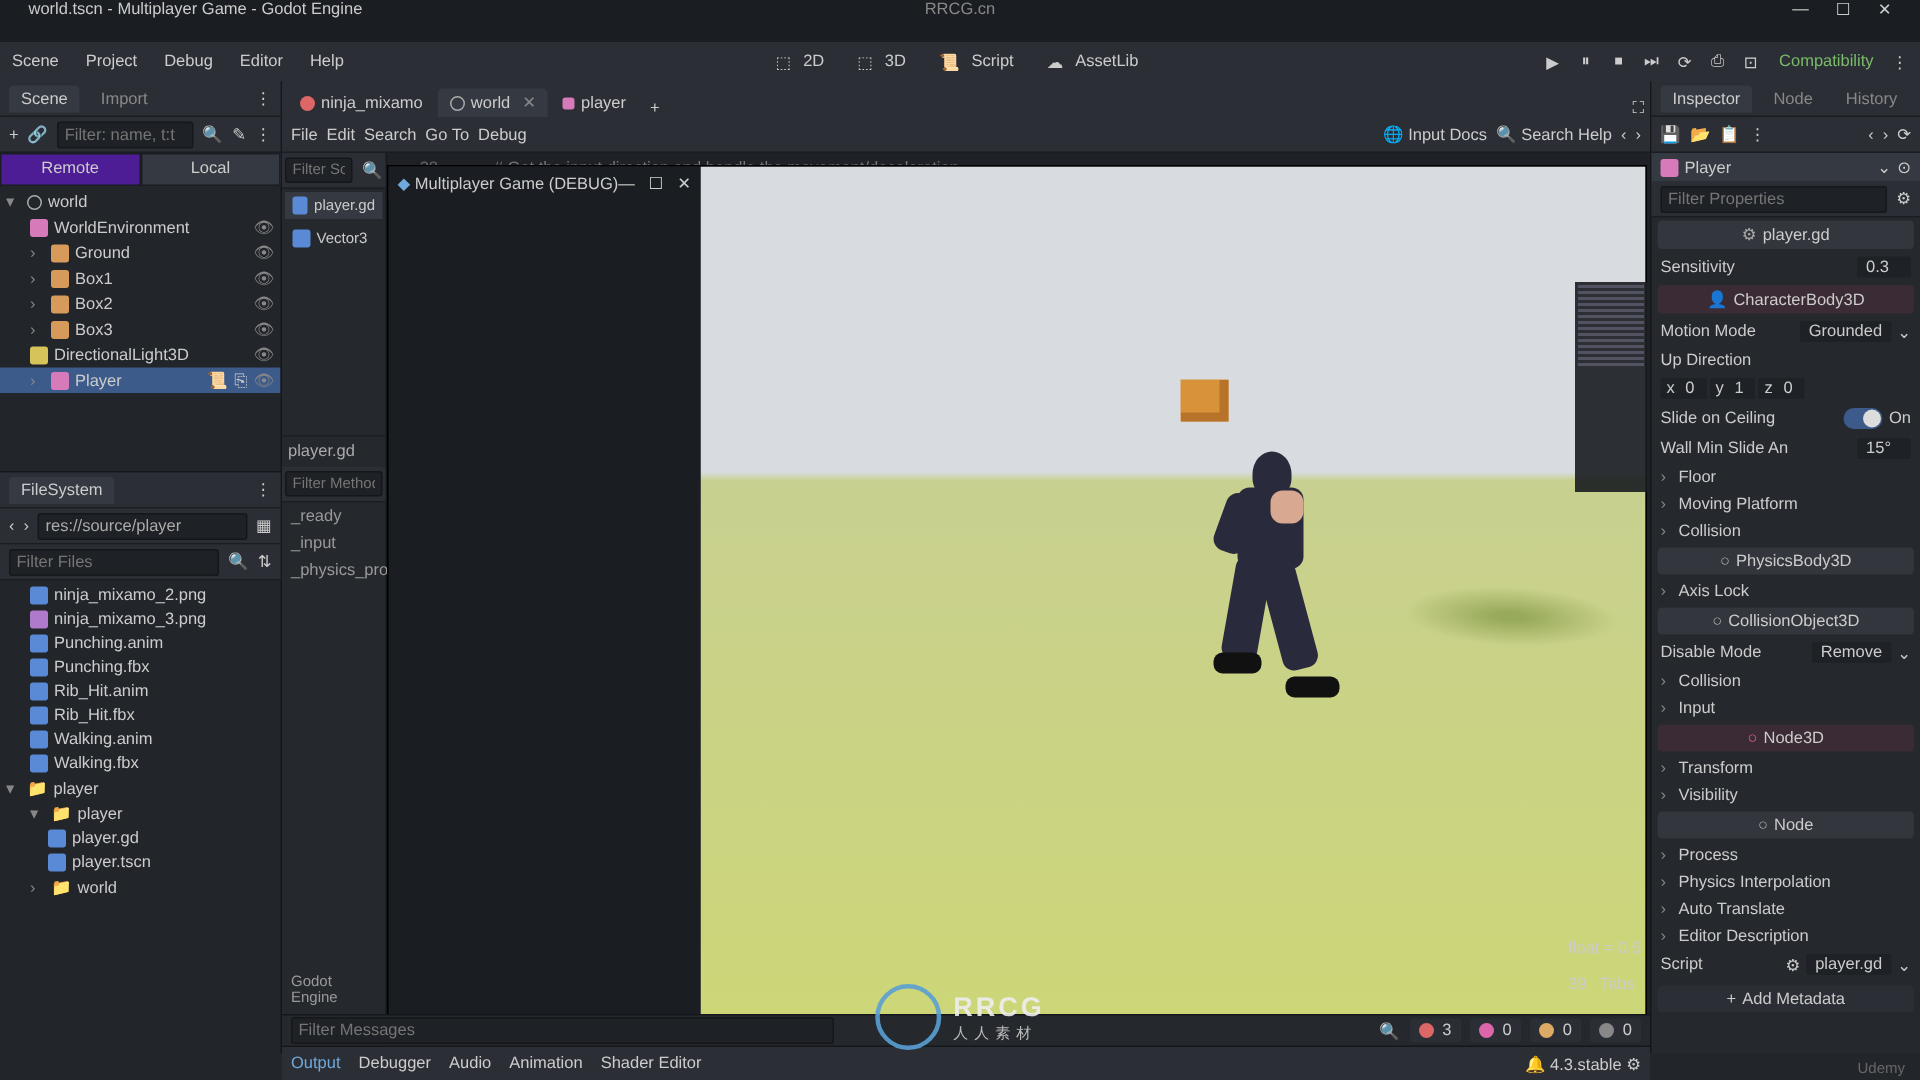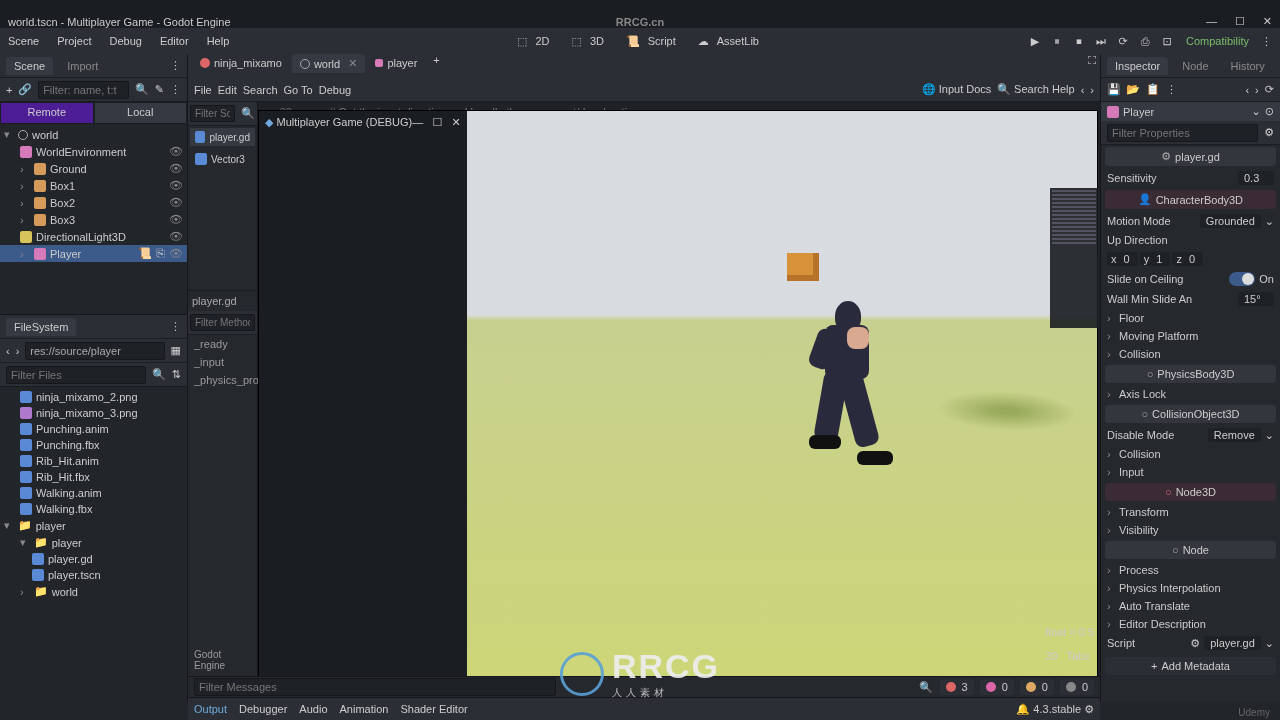--- a/index.html
+++ b/index.html
@@ -1,18 +1,18 @@
 <!DOCTYPE html>
 <html><head>
 <meta charset="utf-8">
 <style>
 *{margin:0;padding:0;box-sizing:border-box;font-family:Arial,sans-serif;font-size:11px;color:#ccc;user-select:none}
 body{background:#22252a;width:1280px;height:720px;overflow:hidden;position:relative}
-.titlebar{height:28px;background:#1a1d21;display:flex;align-items:flex-end;padding:0 8px;justify-content:space-between}
-.titlebar .middle{position:absolute;left:50%;transform:translateX(-50%);color:#888;font-weight:bold}
+.titlebar{height:28px;background:#1a1d21;display:flex;align-items:flex-start;padding:0 19px;justify-content:space-between}
+.titlebar .middle{position:absolute;left:50%;transform:translateX(-50%);color:#888;font-weight:normal}
 .wincontrols{display:flex;gap:18px;color:#888}
 .menubar{height:26px;background:#2b2f35;display:flex;align-items:center;padding:0 8px;justify-content:space-between}
 .menubar .left{display:flex;gap:18px}
 .menubar .center{display:flex;gap:10px;position:absolute;left:50%;transform:translateX(-50%)}
 .menubar .center span{display:flex;align-items:center;gap:4px;padding:2px 4px}
 .menubar .center .active{color:#6fa8dc}
 .menubar .right{display:flex;gap:12px;align-items:center}
 .playicons{display:flex;gap:8px}
 .playicons span{width:14px;text-align:center}
 .row{display:flex;height:calc(720px - 28px - 26px - 18px)}
@@ -39,21 +39,21 @@
 .dot{width:10px;height:10px;border-radius:50%;display:inline-block}
 .dot.red{background:#d66}
 .dot.white{border:1px solid #aaa}
 .ico{width:12px;height:12px;display:inline-block;border-radius:2px}
 .ico.blue{background:#5a8ad6}
 .ico.orange{background:#d69a5a}
 .ico.purple{background:#b07acc}
 .ico.yellow{background:#d6c45a}
 .ico.pink{background:#d67aba}
 .centercol{flex:1;display:flex;flex-direction:column;background:#1e2125;position:relative}
-.tabsrow{height:24px;background:#2b2f35;display:flex;align-items:flex-start;padding:0 4px;gap:2px}
+.tabsrow{height:24px;background:#2b2f35;display:flex;align-items:flex-end;padding:0 4px;gap:2px}
 .etab{padding:3px 8px;display:flex;align-items:center;gap:4px;background:#2b2f35;border-radius:3px 3px 0 0}
 .etab.active{background:#353941}
 .etab .close{color:#888;margin-left:4px}
 .scriptarea{flex:1;display:flex}
 .scriptleft{width:70px;background:#25282d;border-right:1px solid #15171a;display:flex;flex-direction:column}
 .scriptmain{flex:1;position:relative}
 .codeline{padding:4px 10px;color:#888;display:flex;gap:14px}
 .linenum{color:#666;width:24px;text-align:right}
 .comment{color:#777}
 .gamewin{position:absolute;top:8px;left:0;right:0;bottom:8px;background:#1a1d21;border:1px solid #000;display:flex;flex-direction:row;margin-right:2px}
@@ -93,21 +93,21 @@
 .bottombar{height:24px;background:#2b2f35;display:flex;align-items:center;justify-content:space-between;padding:0 6px;gap:10px;border-top:1px solid #15171a}
 .bottombar .tabs{display:flex;gap:12px}
 .bottombar .tabs .act{color:#6fa8dc}
 .msgsrow{height:22px;background:#25282d;display:flex;align-items:center;padding:0 6px;gap:6px;border-top:1px solid #15171a}
 .scriptleft .tab2{padding:3px 5px;background:#353941;display:flex;gap:4px;align-items:center;margin:2px}
 .scriptleft .tab2.in{background:transparent}
 .scriptleft .hdr{padding:4px;color:#aaa;border-top:1px solid #1a1d21;margin-top:6px}
 .scriptleft .m{padding:3px 6px;color:#999}
 .watermark{position:absolute;left:50%;bottom:20px;transform:translateX(-50%);display:flex;align-items:center;gap:8px;opacity:.9}
 .wlogo{width:44px;height:44px;border:3px solid #5aa0d6;border-radius:50%;position:relative}
-.wtext{font-size:34px;font-weight:bold;color:#eee;letter-spacing:2px}
+.wtext{font-size:18px;font-weight:bold;color:#eee;letter-spacing:2px}
 .wsub{font-size:10px;color:#ccc;display:block;letter-spacing:4px}
 .footer{position:absolute;bottom:2px;right:10px;color:#666;font-size:10px}
 .statbottom{position:absolute;bottom:0;left:188px;right:180px;height:44px;display:flex;flex-direction:column}
 </style>
 </head>
 <body>
 
 <div class="titlebar">
   <span>world.tscn - Multiplayer Game - Godot Engine</span>
   <span class="middle">RRCG.cn</span>

